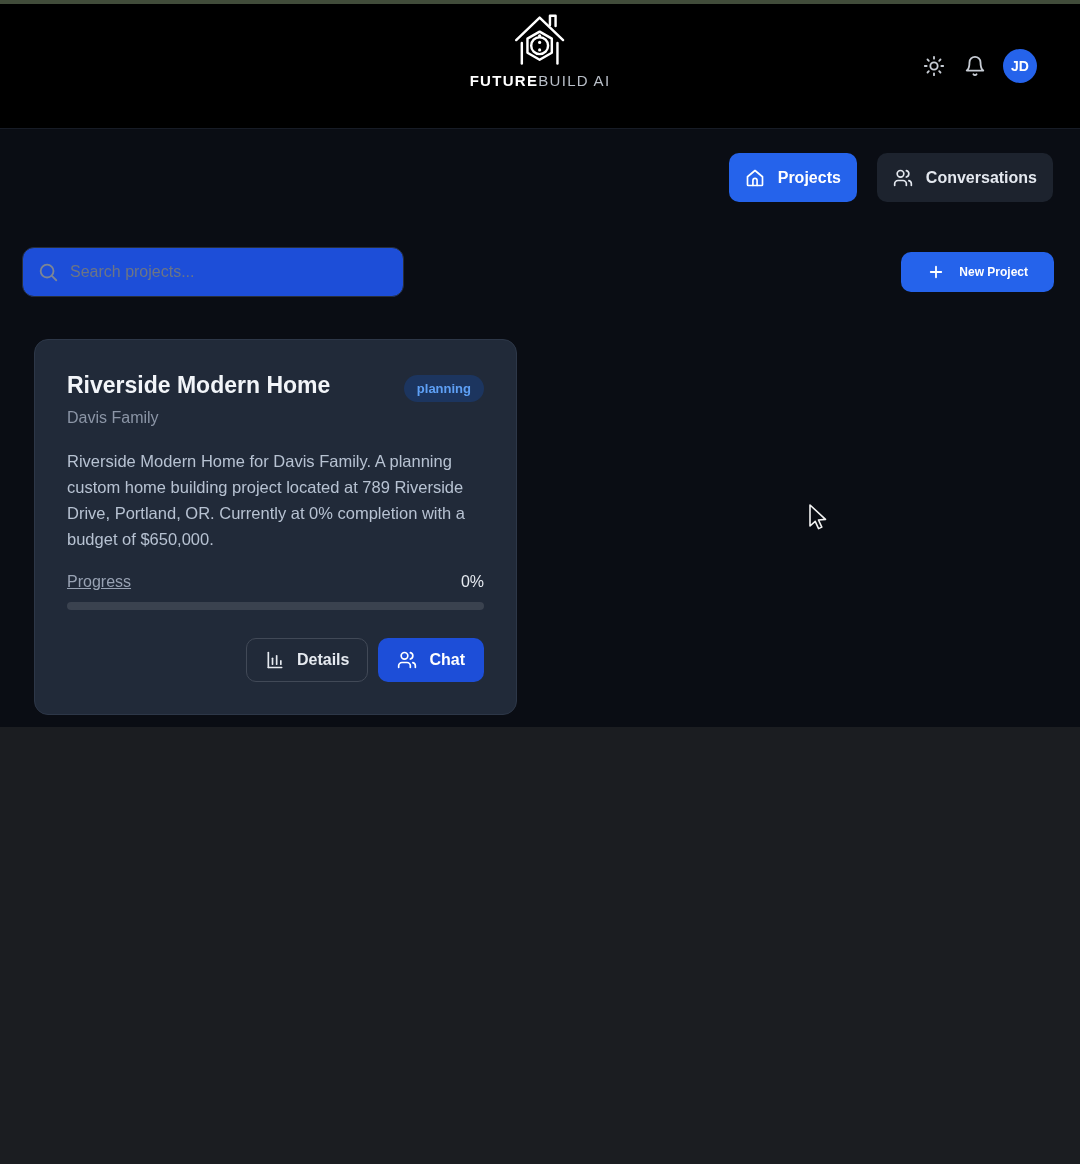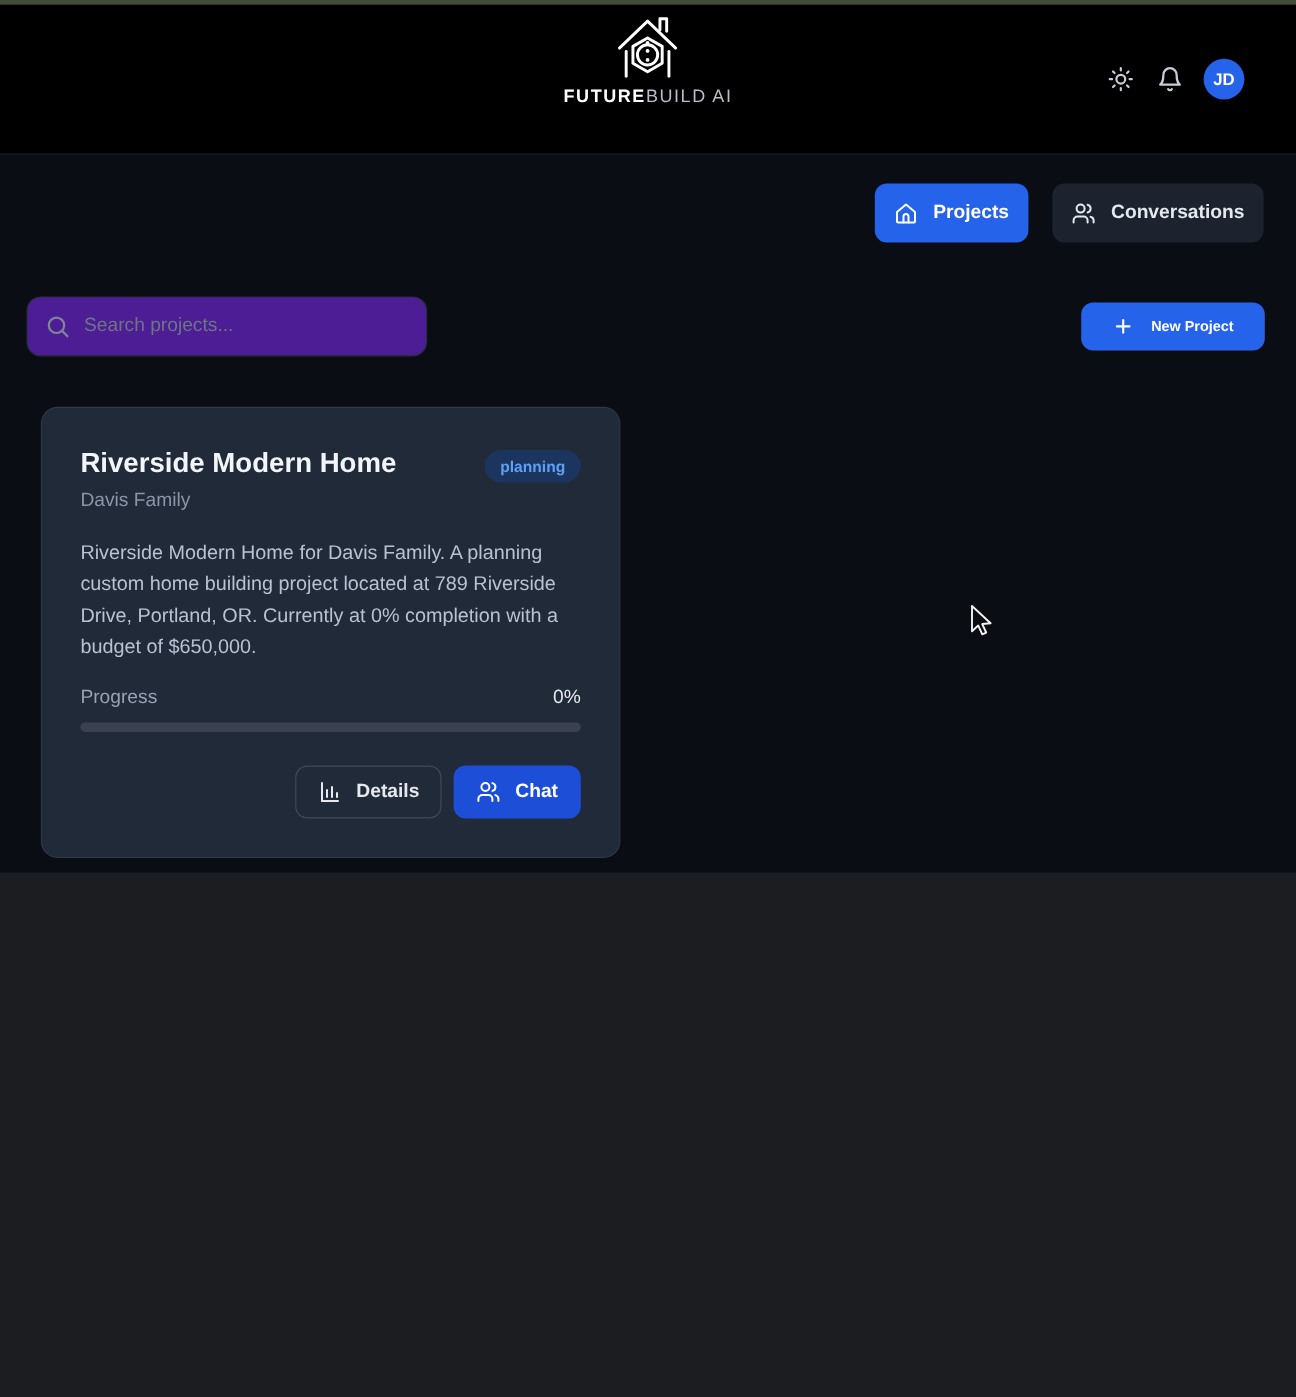--- a/index.html
+++ b/index.html
@@ -58,21 +58,21 @@
     font-family:inherit; font-size:16px; font-weight:600;
   }
   .nav-btn.active { background:#2563eb; color:#ffffff; }
   .nav-btn.inactive { background:#1d232e; color:#e4e8ef; }
 
   .toolbar-row {
     display:flex; justify-content:space-between; align-items:center;
     padding:45px 26px 0 22px;
   }
   .search-box {
-    width:334px; height:50px; background:#4c1d95;
+    width:382px; height:50px; background:#1d4ed8;
     border:1px solid #272e3a; border-radius:12px;
     display:flex; align-items:center; padding:0 14px; gap:11px;
   }
   .search-box input {
     flex:1; background:transparent; border:none; outline:none;
     color:#dbe1ea; font-size:16px; font-family:inherit;
   }
   .search-box input::placeholder { color:#6c7585; }
   .primary-btn {
     height:40px; border-radius:10px; border:none; cursor:pointer;
@@ -93,21 +93,21 @@
     background:#1c355f; color:#5ea0f6; font-size:13px; font-weight:600;
     padding:6px 13px; border-radius:999px; margin-top:4px; white-space:nowrap;
   }
   .card-client { color:#8b95a6; font-size:16px; margin-top:7px; }
   .card-desc {
     color:#b7c2d2; font-size:16.5px; line-height:26px; margin-top:21px;
   }
   .progress-row {
     display:flex; justify-content:space-between; align-items:center; margin-top:21px;
   }
-  .progress-label { color:#98a2b3; font-size:16px; }
+  .progress-label { color:#98a2b3; font-size:16px;text-decoration:underline; }
   .progress-value { color:#e6eaf0; font-size:16px; }
   .progress-track {
     margin-top:11px; height:8px; border-radius:999px; background:#3a424f; overflow:hidden;
   }
   .progress-fill { height:100%; background:#2563eb; border-radius:999px; }
   .card-actions {
     display:flex; justify-content:flex-end; gap:10px; margin-top:28px;
   }
   .ghost-btn {
     height:44px; border-radius:10px; background:transparent; cursor:pointer;

